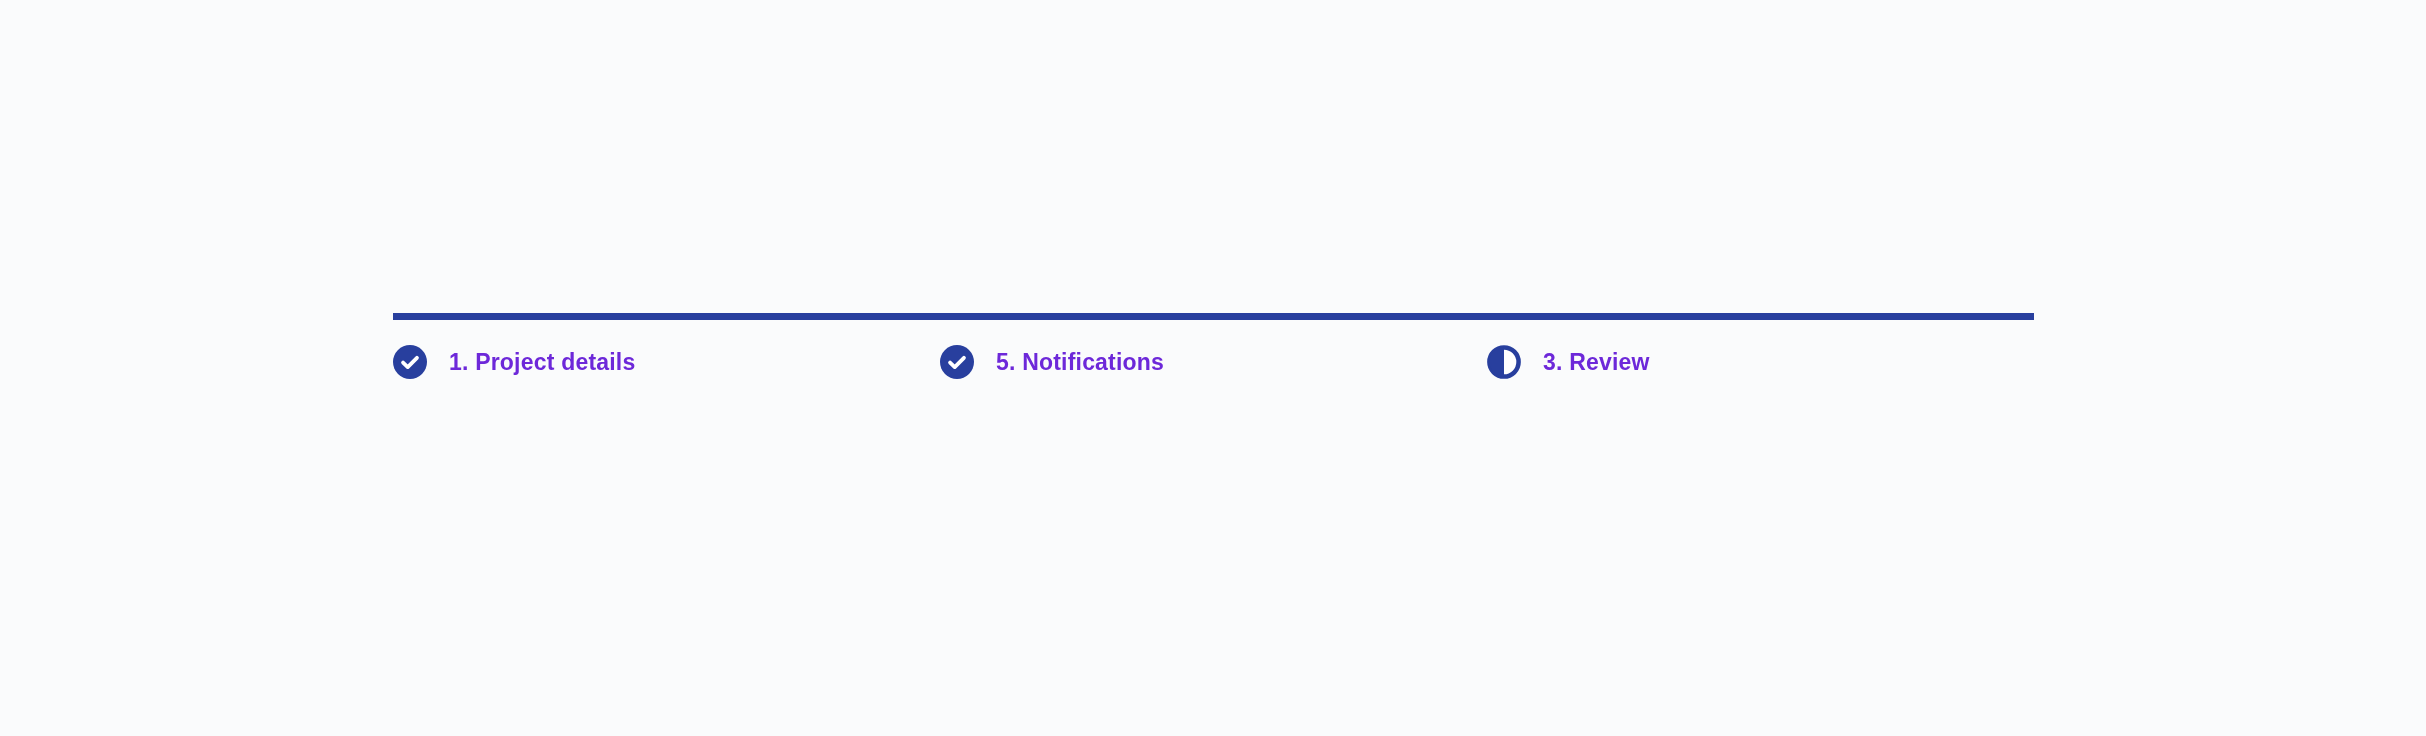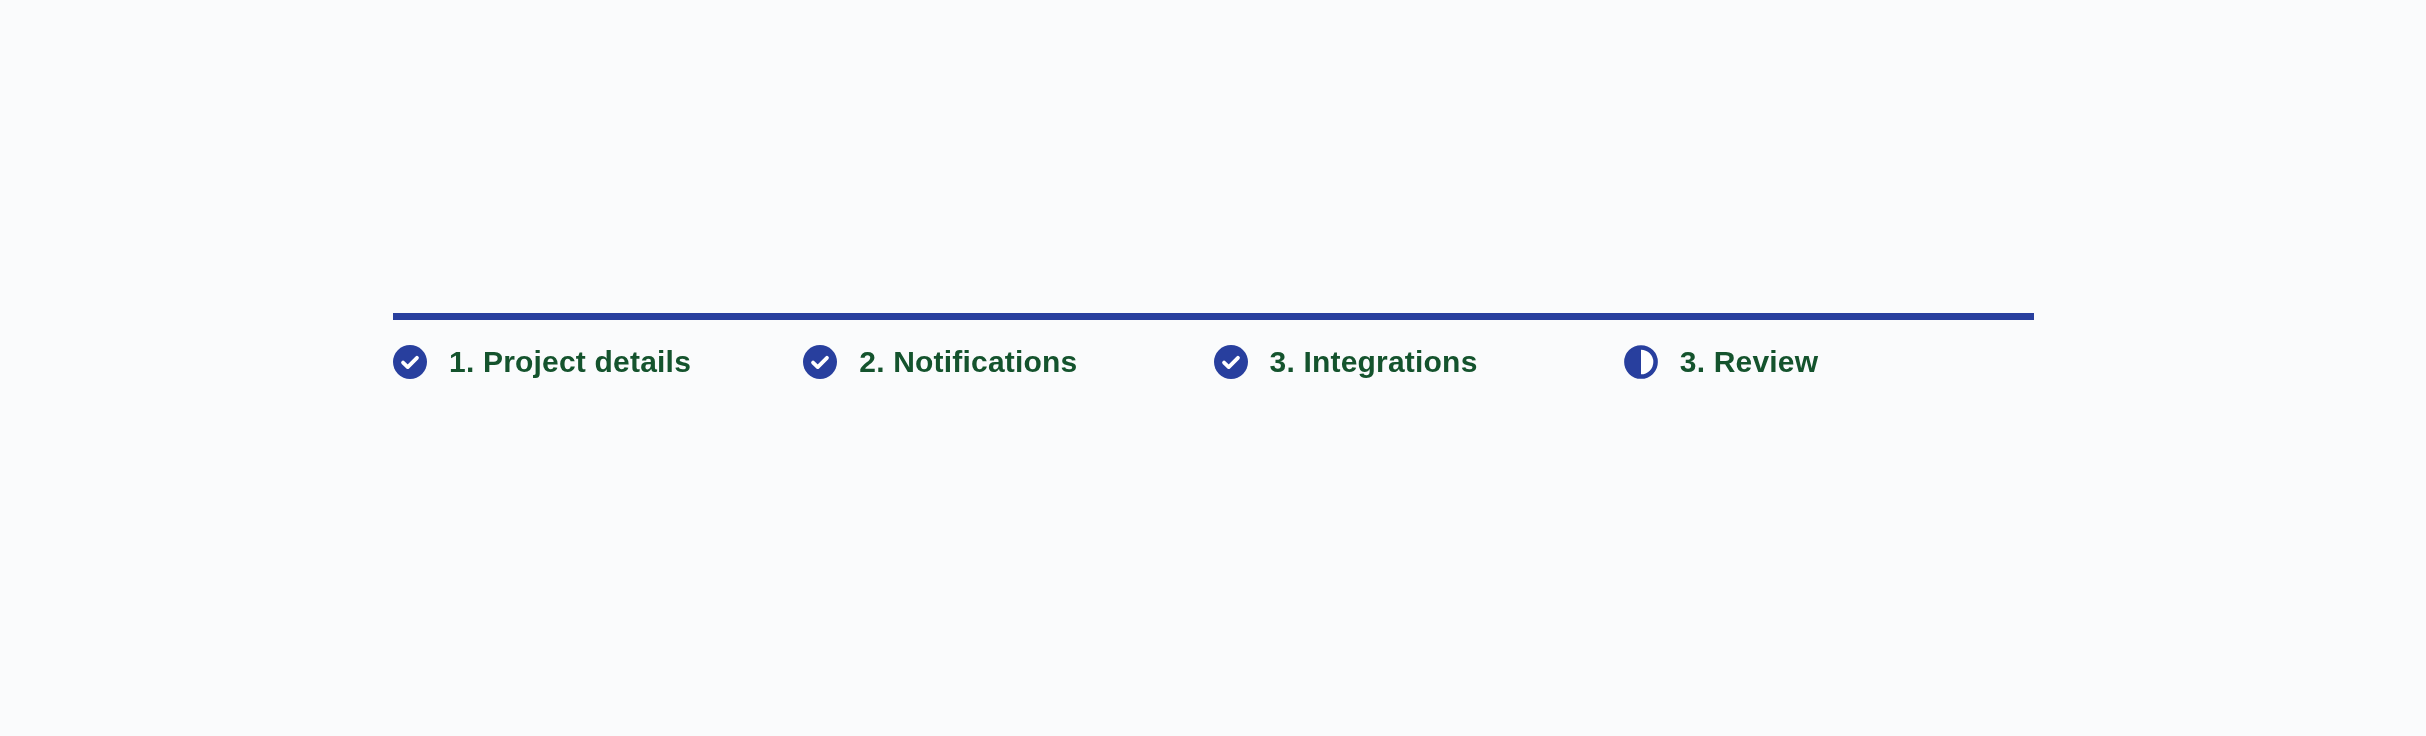--- a/index.html
+++ b/index.html
@@ -42,23 +42,23 @@
     height: 34px;
     display: inline-flex;
     flex: 0 0 auto;
   }
   .step-icon svg {
     width: 34px;
     height: 34px;
     display: block;
   }
   .step-label {
-    font-size: 30px;
+    font-size: 23px;
     font-weight: 600;
-    color: #14532d;
+    color: #6d28d9;
     letter-spacing: 0.2px;
     white-space: nowrap;
   }
 </style>
 </head>
 <body>
 
 <div class="stepper">
   <div class="stepper-line"></div>
   <div class="steps">
@@ -73,32 +73,23 @@
       <span class="step-label">1. Project details</span>
     </div>
 
     <div class="step">
       <span class="step-icon">
         <svg viewBox="0 0 24 24">
           <circle cx="12" cy="12" r="12" fill="#283f9e"></circle>
           <path d="M7.1 12.4 L10.4 15.6 L16.9 9.1" fill="none" stroke="#ffffff" stroke-width="2.7" stroke-linecap="round" stroke-linejoin="round"></path>
         </svg>
       </span>
-      <span class="step-label">2. Notifications</span>
+      <span class="step-label">5. Notifications</span>
     </div>
 
-    <div class="step">
-      <span class="step-icon">
-        <svg viewBox="0 0 24 24">
-          <circle cx="12" cy="12" r="12" fill="#283f9e"></circle>
-          <path d="M7.1 12.4 L10.4 15.6 L16.9 9.1" fill="none" stroke="#ffffff" stroke-width="2.7" stroke-linecap="round" stroke-linejoin="round"></path>
-        </svg>
-      </span>
-      <span class="step-label">3. Integrations</span>
-    </div>
 
     <div class="step">
       <span class="step-icon">
         <svg viewBox="0 0 24 24">
           <circle cx="12" cy="12" r="10.3" fill="#ffffff" stroke="#283f9e" stroke-width="3.2"></circle>
           <path d="M12 1.7 A 10.3 10.3 0 0 0 12 22.3 Z" fill="#283f9e"></path>
         </svg>
       </span>
       <span class="step-label">3. Review</span>
     </div>

